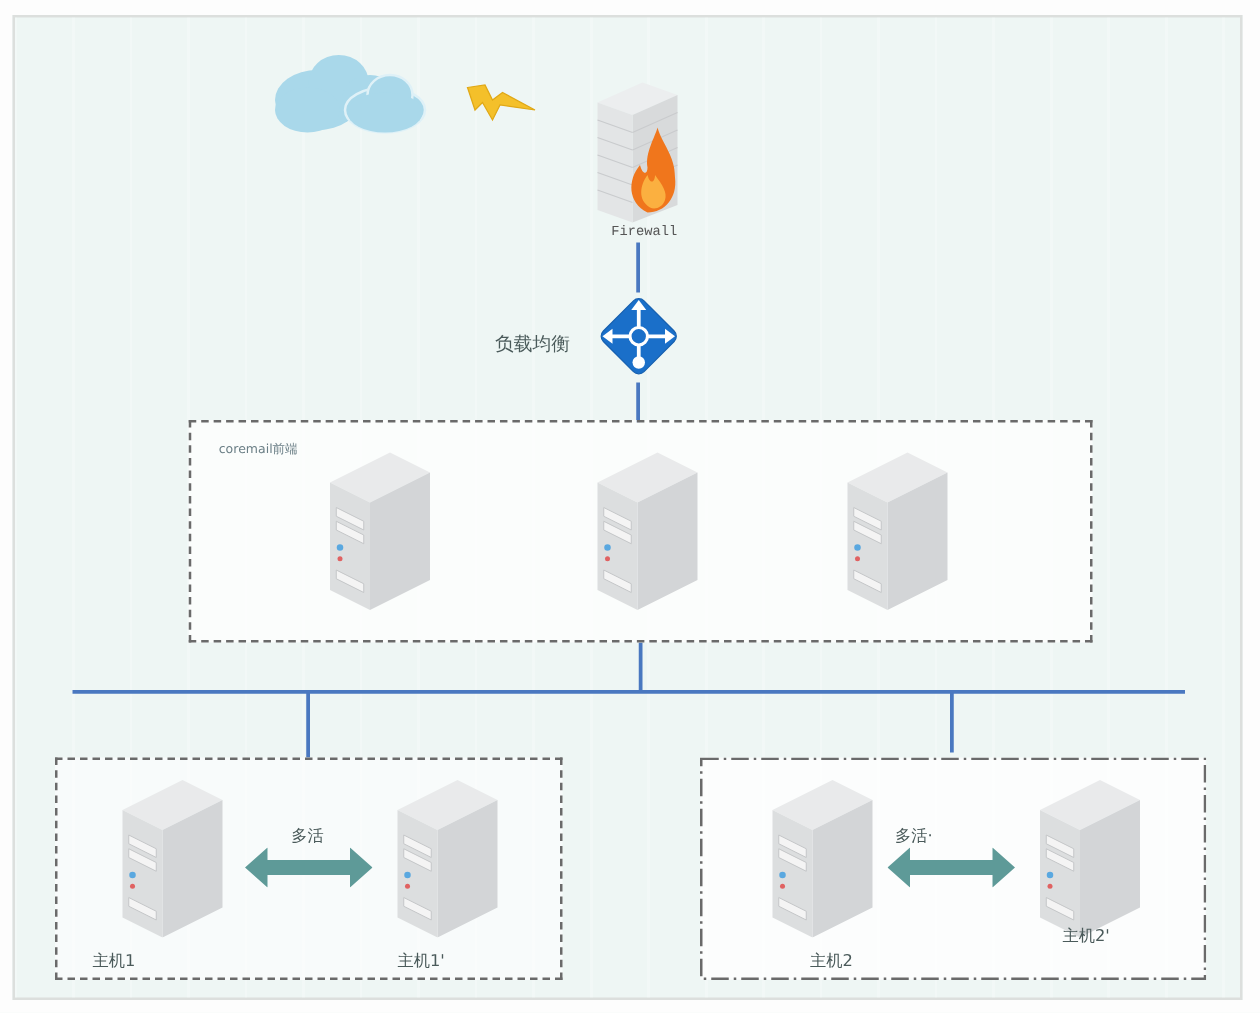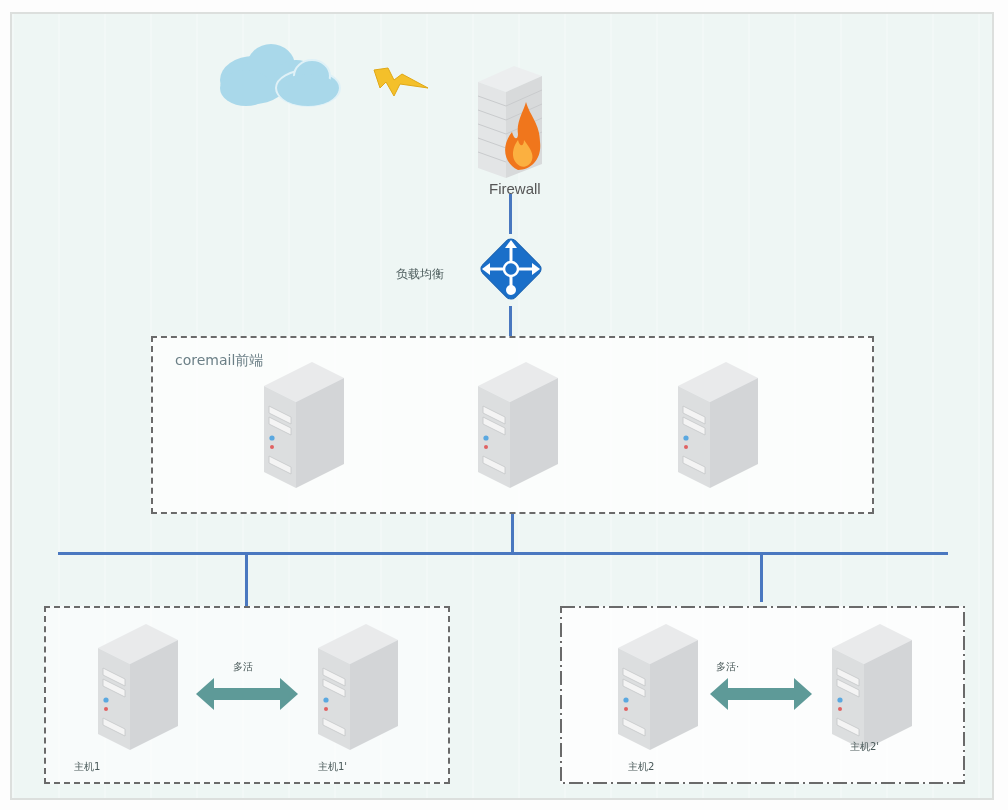--- a/index.html
+++ b/index.html
@@ -1,29 +1,29 @@
 <!DOCTYPE html>
 <html><head>
 <meta charset="utf-8">
 <style>
   html, body { margin: 0; padding: 0; background: #fdfdfd; }
   body { width: 1008px; height: 810px; position: relative; overflow: hidden; font-family: "DejaVu Sans", sans-serif; }
   #frame { position: absolute; left: 10px; top: 12px; width: 984px; height: 788px; background: #eef6f4; border: 2px solid #dcdfdd; box-sizing: border-box; }
   #frame::before { content: ""; position: absolute; inset: 0;
     background: repeating-linear-gradient(90deg, rgba(255,255,255,0.25) 0 2px, transparent 2px 46px); }
   .abs { position: absolute; }
-  .label { position: absolute; font-size: 10px; color: #4a5a5a; white-space: nowrap; }
-  .fw-label { font-family: Liberation Sans, sans-serif; font-size: 15px; color: #555; text-align: right; }
+  .label { position: absolute; font-size: 13px; color: #4a5a5a; white-space: nowrap; }
+  .fw-label { font-family: Liberation Mono, monospace; font-size: 11px; color: #555; text-align: right; }
   .group { position: absolute; box-sizing: border-box; }
   .g-front { left: 151px; top: 336px; width: 723px; height: 178px; border: 2px dashed #6a6a6a; background: rgba(255,255,255,0.75); }
   .g-left { left: 44px; top: 606px; width: 406px; height: 178px; border: 2px dashed #6a6a6a; background: rgba(255,255,255,0.6); }
   .g-right { left: 560px; top: 606px; width: 405px; height: 178px; background: rgba(255,255,255,0.6); }
   .line { position: absolute; background: #4a78c0; }
   .server { position: absolute; width: 90px; height: 128px; }
-  .grp-title { position: absolute; left: 22px; top: 14px; font-size: 14px; color: #6b7f86; }
+  .grp-title { position: absolute; left: 22px; top: 14px; font-size: 10px; color: #6b7f86; }
 </style>
 </head>
 <body>
 
 <svg width="0" height="0" style="position:absolute">
   <defs>
     <symbol id="srv" viewBox="0 0 90 128">
       <polygon points="6,26 54,2 86,18 38,42" fill="#e9eaeb"></polygon>
       <polygon points="38,42 86,18 86,104 38,128" fill="#d3d5d7"></polygon>
       <polygon points="6,26 38,42 38,128 6,112" fill="#dcdedf"></polygon>
@@ -90,21 +90,21 @@
     <line x1="37" y1="37" x2="14" y2="37"></line>
     <line x1="37" y1="37" x2="60" y2="37"></line>
     <line x1="37" y1="37" x2="37" y2="56"></line>
   </g>
   <polygon points="37,8 31,16 43,16" fill="#fff"></polygon>
   <polygon points="8,37 16,31 16,43" fill="#fff"></polygon>
   <polygon points="66,37 58,31 58,43" fill="#fff"></polygon>
   <circle cx="37" cy="37" r="7" fill="#1a6fc9" stroke="#fff" stroke-width="2.5"></circle>
   <circle cx="37" cy="58" r="5" fill="#fff"></circle>
 </svg>
-<div class="label" style="left:396px;top:266px;font-size:12px">负载均衡</div>
+<div class="label" style="left:396px;top:266px;font-size:15px">负载均衡</div>
 
 <div class="group g-front">
   <div class="grp-title">coremail前端</div>
 </div>
 <svg class="server" style="left:258px;top:360px">
     <use href="#srv"></use>
   </svg>
 <svg class="server" style="left:472px;top:360px">
     <use href="#srv"></use>
   </svg>
@@ -132,14 +132,14 @@
 <svg class="server" style="left:612px;top:622px">
     <use href="#srv"></use>
   </svg>
 <svg class="server" style="left:826px;top:622px">
     <use href="#srv"></use>
   </svg>
 <div class="label" style="left:716px;top:660px">多活·</div>
 <svg class="abs" style="left:710px;top:678px" width="102" height="32">
   <polygon points="0,16 18,0 18,10 84,10 84,0 102,16 84,32 84,22 18,22 18,32" fill="#5e9a98"></polygon>
 </svg>
-<div class="label" style="left:628px;top:760px">主机2</div>
+<div class="label" style="left:648px;top:760px">主机2</div>
 <div class="label" style="left:850px;top:740px">主机2'</div>
 
 </body></html>

